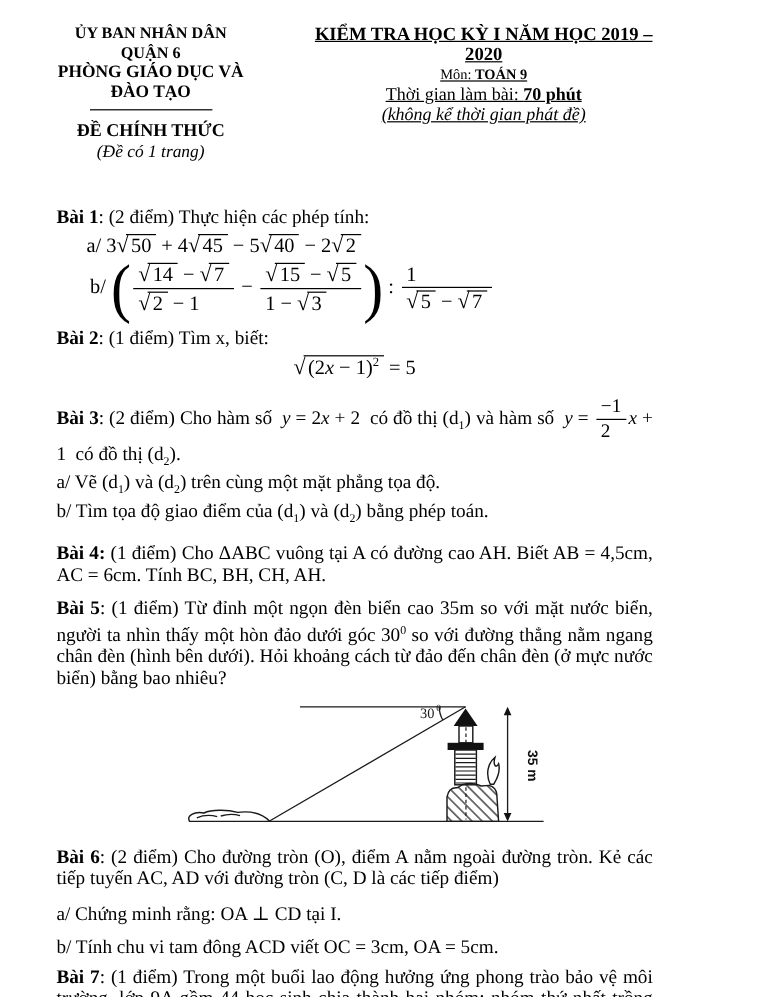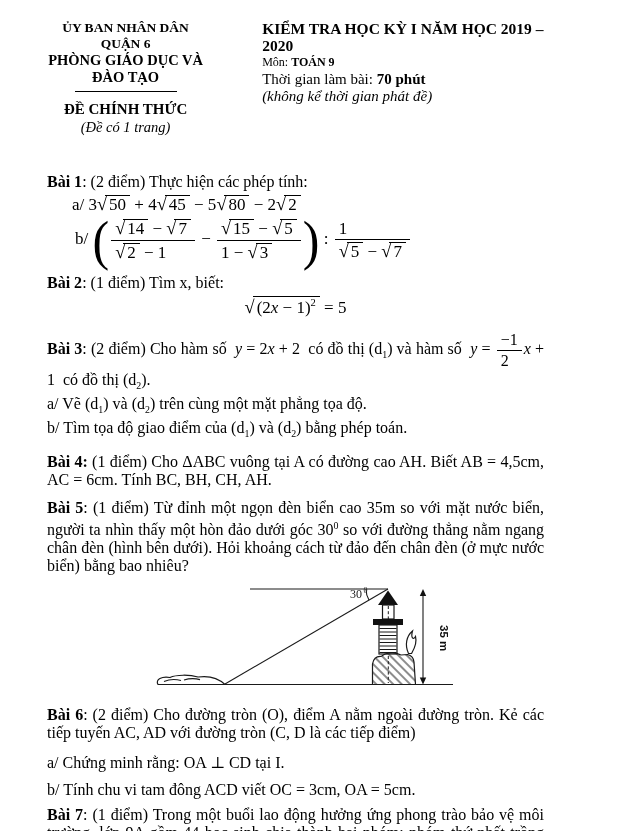--- a/index.html
+++ b/index.html
@@ -9,21 +9,21 @@
     padding:20px 38px 0 47px;box-sizing:border-box;overflow:hidden;
   }
   
   .hdr{display:flex;}
   .hdr-l{width:185px;margin-left:-5px;text-align:center;}
   .hl1{font-weight:bold;font-size:13.5px;line-height:16px;}
   .hl2{font-weight:bold;font-size:14.5px;line-height:17px;}
   .hrule{width:102px;border-top:1.6px solid #000;margin:5px auto 0;}
   .hl3{font-weight:bold;font-size:15px;margin-top:9px;line-height:17px;}
   .hl4{font-style:italic;font-size:14.5px;line-height:17px;margin-top:1px;}
-  .hdr-r{width:312px;margin-left:53px;}
+  .hdr-r{width:312px;margin-left:53px;text-align:center;text-decoration:underline;}
   .hr1{font-weight:bold;font-size:15.5px;line-height:17px;}
   .hr2{font-size:12px;line-height:16px;}
   .hr3{font-size:15px;line-height:17px;margin-top:1px;}
   .hr4{font-style:italic;font-size:15px;line-height:17px;}
   
   .prob{text-align:justify;}
   .t1{margin-top:37px;}
   .p1a{margin-top:3px;padding-left:25px;font-size:17px;line-height:normal;text-align:left;}
   .p1b{margin-top:3px;padding-left:28px;font-size:17px;line-height:normal;text-align:left;}
   .t2{margin-top:12px;}
@@ -70,21 +70,21 @@
     </div>
     <div class="hdr-r">
       <div class="hr1">KIỂM TRA HỌC KỲ I NĂM HỌC 2019 – 2020</div>
       <div class="hr2">Môn: <b>TOÁN 9</b></div>
       <div class="hr3">Thời gian làm bài: <b>70 phút</b></div>
       <div class="hr4">(không kể thời gian phát đề)</div>
     </div>
   </div>
 
   <div class="prob t1"><b>Bài 1</b>: (2 điểm) Thực hiện các phép tính:</div>
-  <div class="p1a">a/ 3<span class="sq"><span class="sq-r">√</span><span class="sq-v">50</span></span> + 4<span class="sq"><span class="sq-r">√</span><span class="sq-v">45</span></span> − 5<span class="sq"><span class="sq-r">√</span><span class="sq-v">80</span></span> − 2<span class="sq"><span class="sq-r">√</span><span class="sq-v">2</span></span></div>
+  <div class="p1a">a/ 3<span class="sq"><span class="sq-r">√</span><span class="sq-v">50</span></span> + 4<span class="sq"><span class="sq-r">√</span><span class="sq-v">45</span></span> − 5<span class="sq"><span class="sq-r">√</span><span class="sq-v">40</span></span> − 2<span class="sq"><span class="sq-r">√</span><span class="sq-v">2</span></span></div>
   <div class="p1b">b/ <span class="bp">(</span><span class="fr"><span class="fr-n"><span class="sq"><span class="sq-r">√</span><span class="sq-v">14</span></span> − <span class="sq"><span class="sq-r">√</span><span class="sq-v">7</span></span></span><span class="fr-d"><span class="sq"><span class="sq-r">√</span><span class="sq-v">2</span></span> − 1</span></span> − <span class="fr"><span class="fr-n"><span class="sq"><span class="sq-r">√</span><span class="sq-v">15</span></span> − <span class="sq"><span class="sq-r">√</span><span class="sq-v">5</span></span></span><span class="fr-d">1 − <span class="sq"><span class="sq-r">√</span><span class="sq-v">3</span></span></span></span><span class="bp">)</span> : <span class="fr"><span class="fr-n">1</span><span class="fr-d"><span class="sq"><span class="sq-r">√</span><span class="sq-v">5</span></span> − <span class="sq"><span class="sq-r">√</span><span class="sq-v">7</span></span></span></span></div>
 
   <div class="prob t2"><b>Bài 2</b>: (1 điểm) Tìm x, biết:</div>
   <div class="p2eq"><span class="sq"><span class="sq-r">√</span><span class="sq-v">(2<i>x</i> − 1)<sup>2</sup></span></span> = 5</div>
 
   <div class="prob p3i"><b>Bài 3</b>: (2 điểm) Cho hàm số &nbsp;<i>y</i> = 2<i>x</i> + 2&nbsp; có đồ thị (d<sub>1</sub>) và hàm số &nbsp;<i>y</i> = <span class="fr"><span class="fr-n">−1</span><span class="fr-d">2</span></span><i>x</i> + 1&nbsp; có đồ thị (d<sub>2</sub>).</div>
   <div class="prob">a/ Vẽ (d<sub>1</sub>) và (d<sub>2</sub>) trên cùng một mặt phẳng tọa độ.</div>
   <div class="prob">b/ Tìm tọa độ giao điểm của (d<sub>1</sub>) và (d<sub>2</sub>) bằng phép toán.</div>
 
   <div class="prob p4"><b>Bài 4:</b> (1 điểm) Cho ΔABC vuông tại A có đường cao AH. Biết AB = 4,5cm, AC = 6cm. Tính BC, BH, CH, AH.</div>

